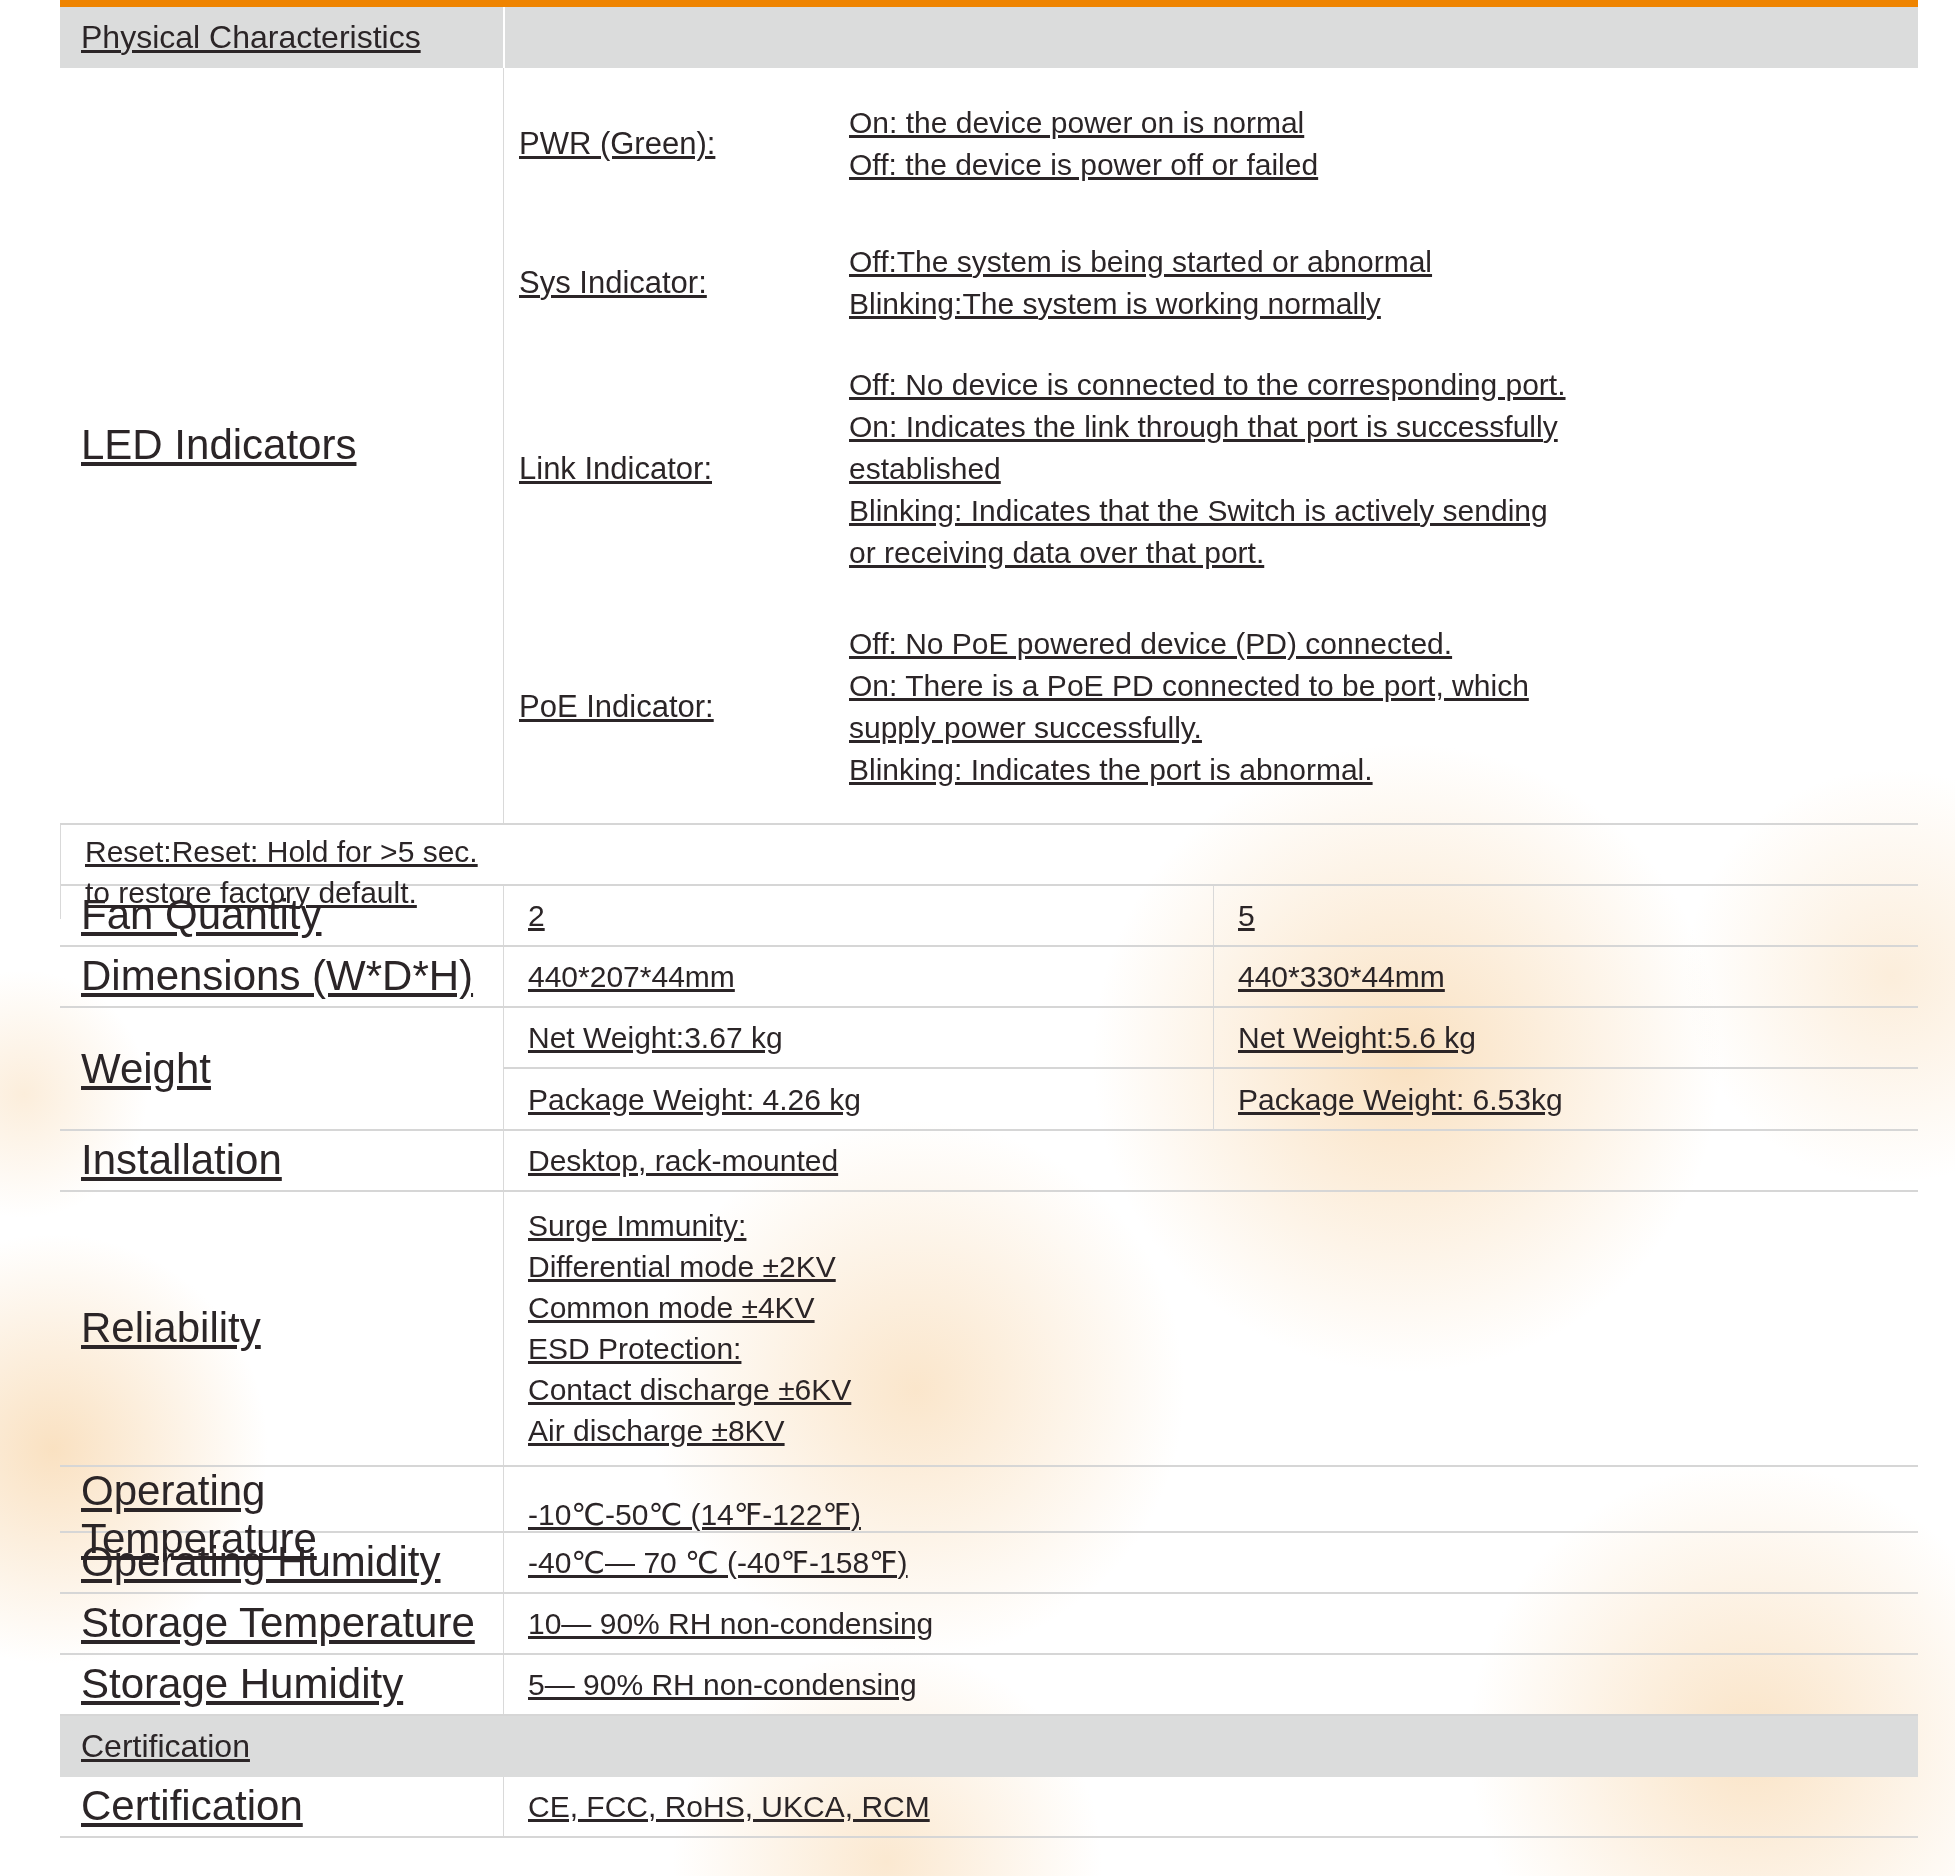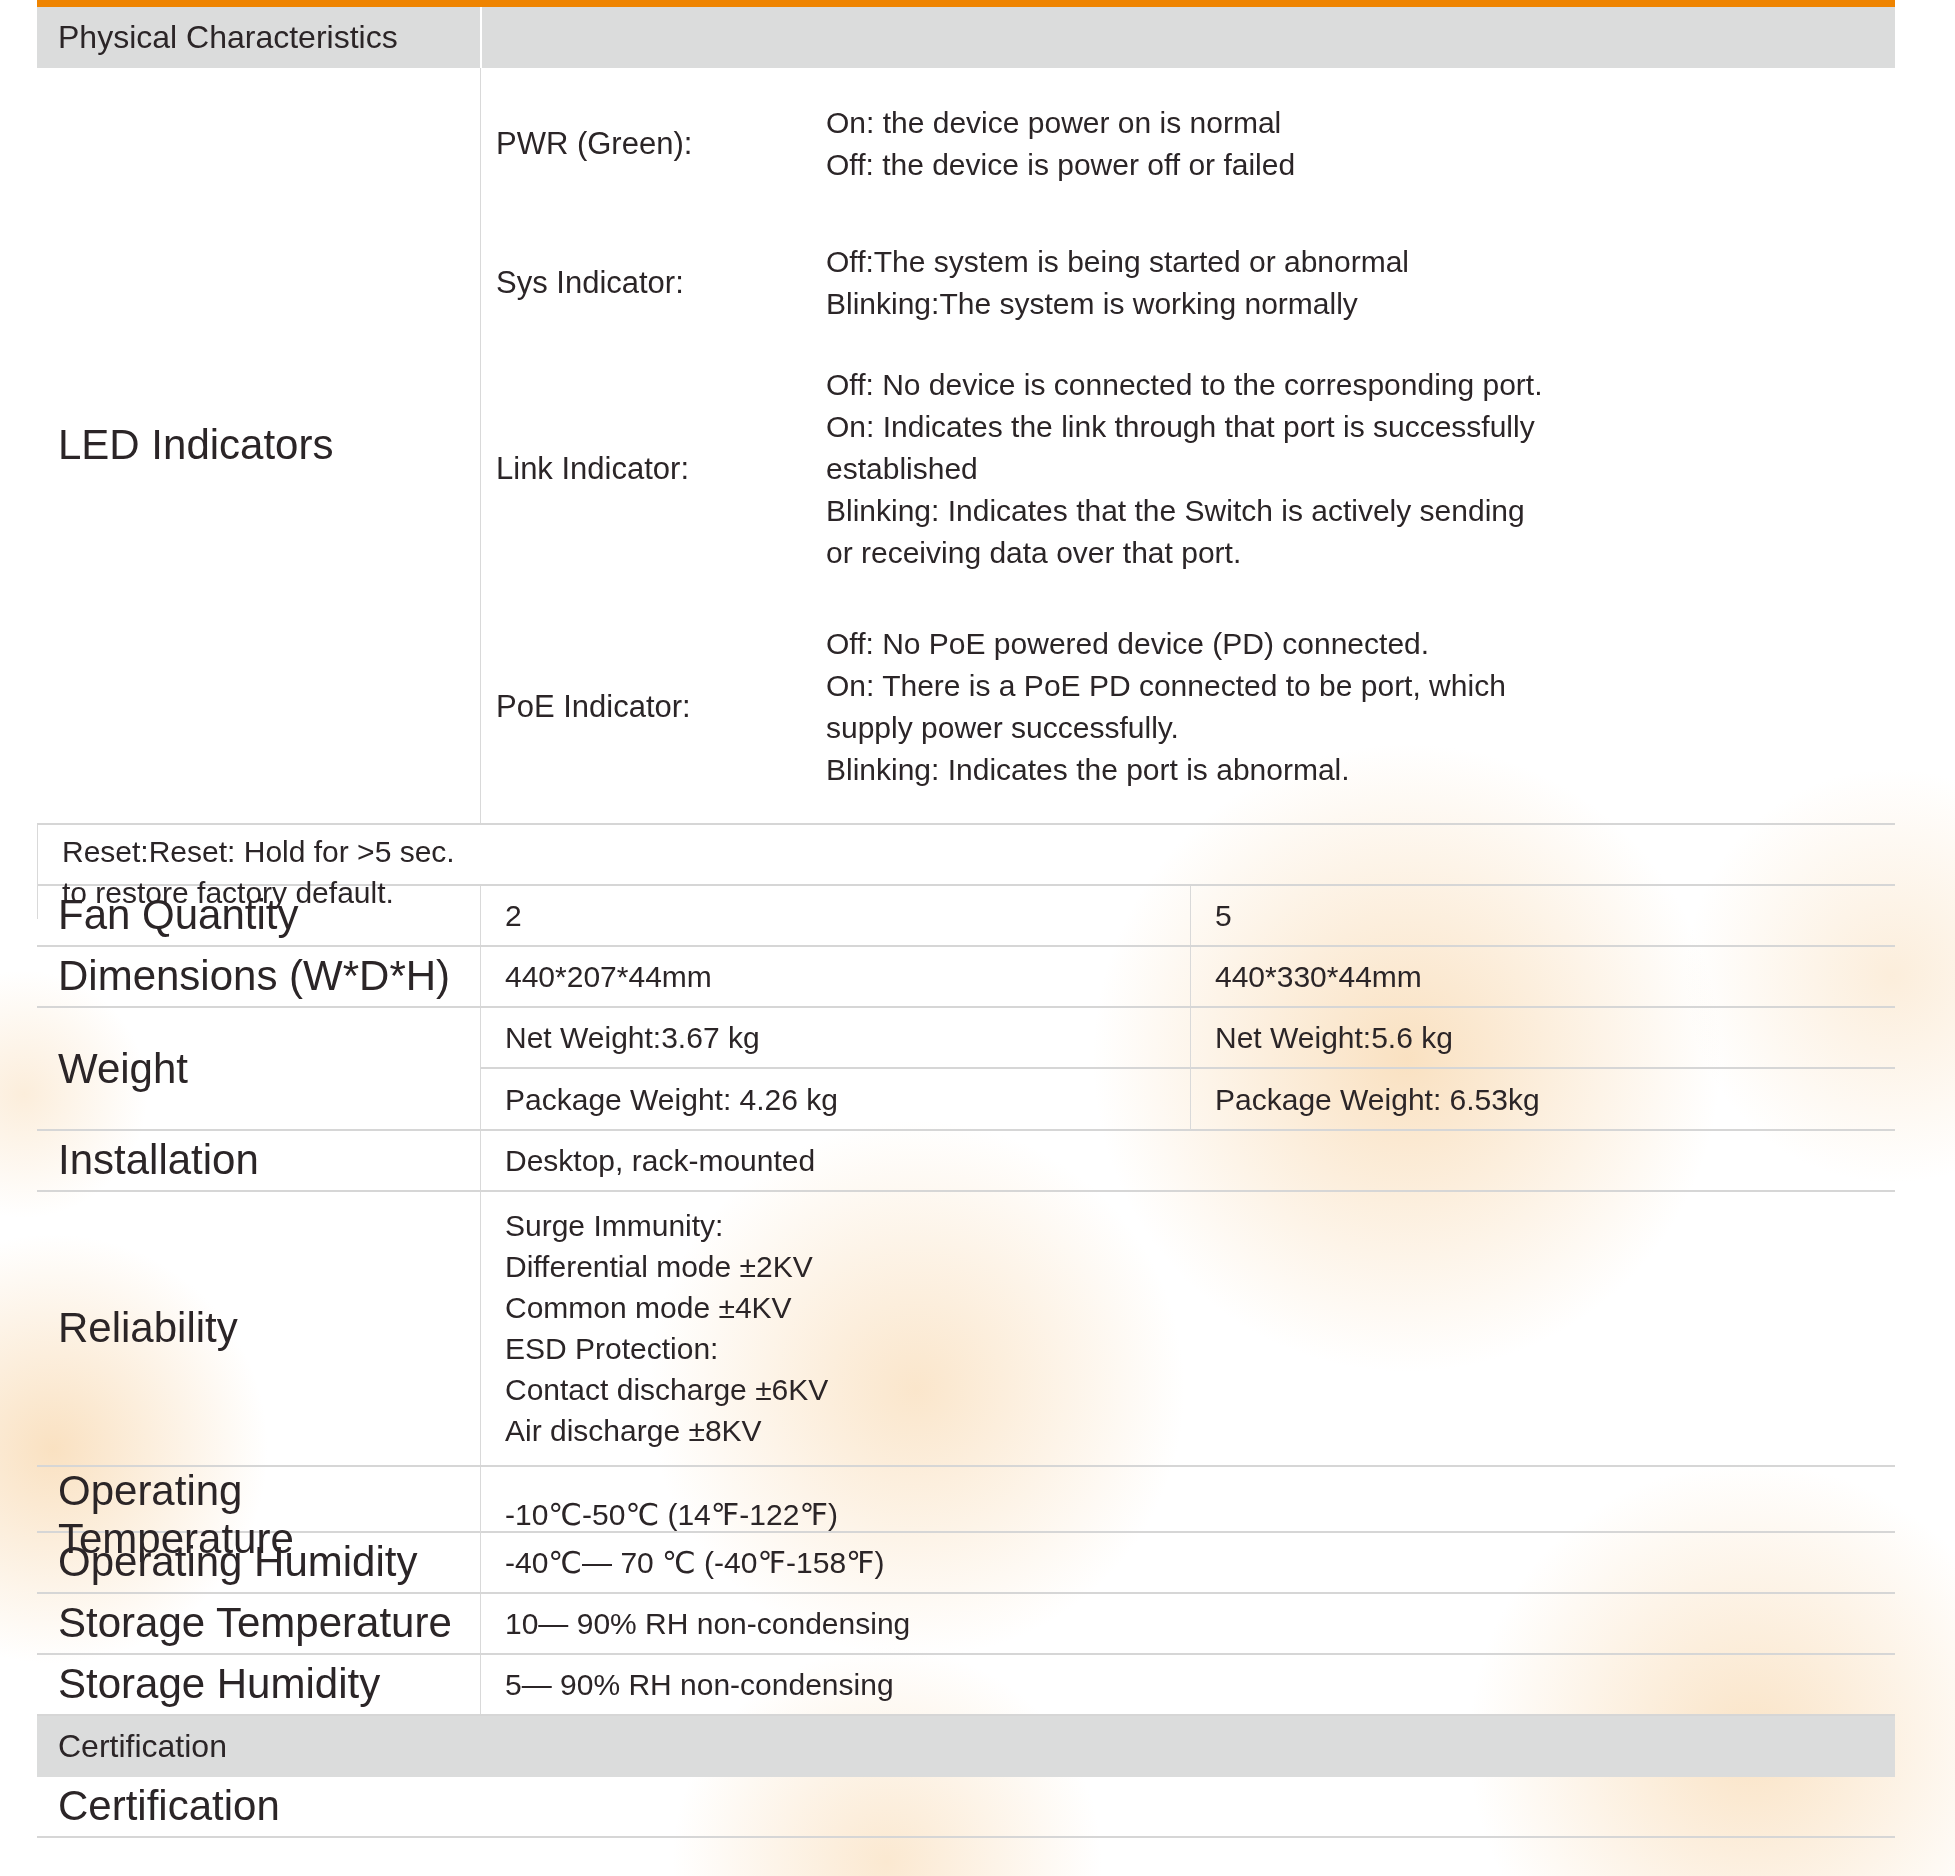--- a/index.html
+++ b/index.html
@@ -17,21 +17,21 @@
     position:absolute; inset:0;
     background:
       radial-gradient(circle 449px at 1407px 1058px, rgba(246,205,152,0.60) 0%, rgba(246,205,152,0) 70%),
       radial-gradient(circle 384px at 916px 1389px, rgba(246,205,152,0.50) 0%, rgba(246,205,152,0) 70%),
       radial-gradient(circle 307px at 53px 1449px,  rgba(246,205,152,0.60) 0%, rgba(246,205,152,0) 70%),
       radial-gradient(circle 177px at 24px 1094px,  rgba(246,205,152,0.35) 0%, rgba(246,205,152,0) 70%),
       radial-gradient(circle 402px at 1750px 1744px, rgba(246,205,152,0.55) 0%, rgba(246,205,152,0) 70%),
       radial-gradient(circle 307px at 887px 1862px, rgba(246,205,152,0.45) 0%, rgba(246,205,152,0) 70%),
       radial-gradient(circle 296px at 1892px 976px, rgba(246,205,152,0.35) 0%, rgba(246,205,152,0) 70%);
   }
-  .spec { position:absolute; left:37px; top:0; width:1858px; }
+  .spec { position:absolute; left:60px; top:0; width:1858px;text-decoration:underline; }
 
   .accent-bar { height:6.5px; background:#ef8400; }
 
   .band { height:61px; background:#dbdcdc; display:grid; grid-template-columns:443px 1fr; }
   .band .band-label { display:flex; align-items:center; padding-left:21px; font-size:32px; }
   .band .band-right { border-left:2.4px solid #ffffff; }
   .band.full { grid-template-columns:1fr; }
 
   .row { display:grid; grid-template-columns:443px 1fr; border-bottom:2.4px solid #d6d6d6; }
   .row .label {
@@ -174,17 +174,18 @@
       <div class="label">Storage Humidity</div>
       <div class="value">5— 90% RH non-condensing</div>
     </div>
 
     <div class="band full">
       <div class="band-label">Certification</div>
     </div>
 
     <div class="row h103">
       <div class="label">Certification</div>
+      <div class="value">CE, FCC, RoHS, UKCA, RCM</div>
     </div>
 
   </div>
 </div>
 
 
 </body></html>

